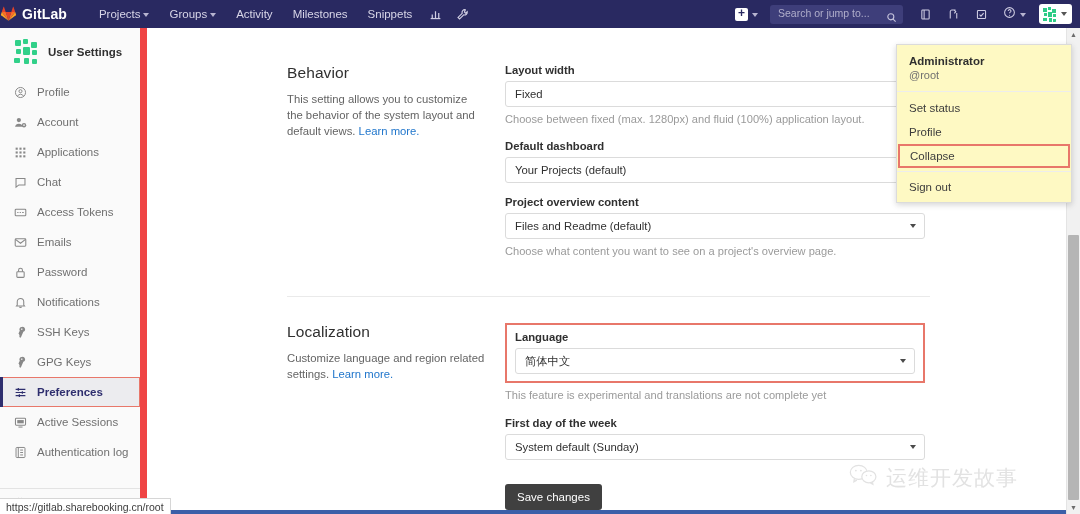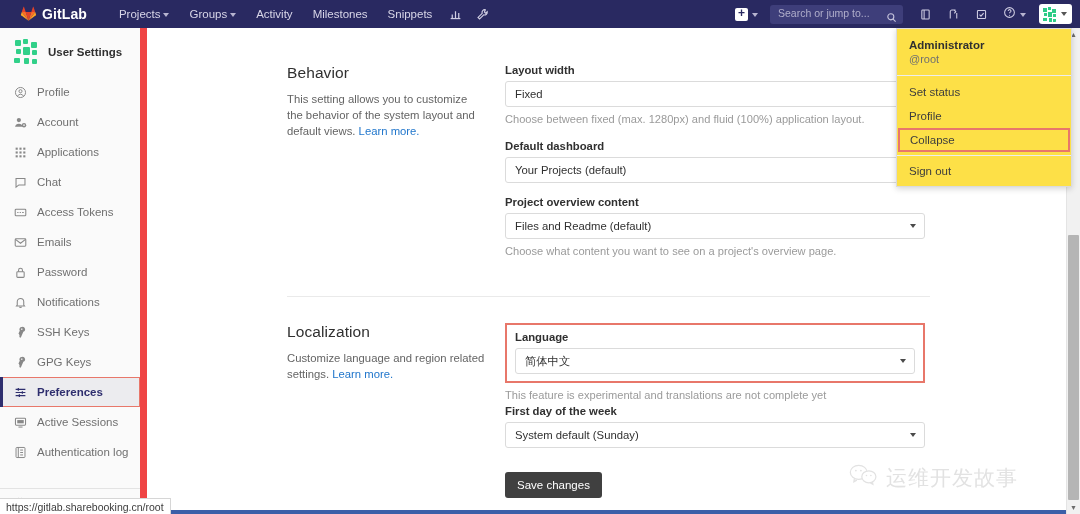--- a/index.html
+++ b/index.html
@@ -13,21 +13,21 @@
   #app { position: relative; width: 1080px; height: 514px; overflow: hidden; }
 
   
   .navbar {
     position: absolute; top: 0; left: 0;
     width: 1080px; height: 28px;
     background: #292961;
     display: flex; align-items: center;
     z-index: 40;
   }
-  .nav-logo { display: flex; align-items: center; gap: 5px; padding-left: 20px; }
+  .nav-logo { display: flex; align-items: center; gap: 5px; padding-left: 0; }
   .nav-logo .fox { width: 17px; height: 16px; position: relative; }
   .nav-logo .logo-text {
     color: #fff; font-size: 14px; font-weight: bold; letter-spacing: .1px;
   }
   .nav-links { display: flex; align-items: center; margin-left: 22px; gap: 0; }
   .nav-link {
     color: #d8d6e8; font-size: 11.5px; padding: 4px 10px;
     display: flex; align-items: center; gap: 3px; white-space: nowrap;
     cursor: pointer;
   }
@@ -72,22 +72,22 @@
     background: #fff; overflow: hidden;
   }
   .ident i { position: absolute; background: #2ecc87; display: block; }
   .caret-dark {
     width: 0; height: 0; border-left: 3px solid transparent;
     border-right: 3px solid transparent; border-top: 4px solid #555;
   }
 
   
   .user-dropdown {
-    position: absolute; top: 28px; left: 896px; width: 176px;
-    background: #fde047; border: 1px solid #dbdbdb;
+    position: absolute; top: 44px; left: 896px; width: 176px;
+    background: #fef9c3; border: 1px solid #dbdbdb;
     box-shadow: 0 2px 6px rgba(0,0,0,.16);
     z-index: 60; padding: 0;
   }
   .ud-head { padding: 9px 12px 8px 12px; border-bottom: 1px solid #ededed; }
   .ud-name { font-size: 11.5px; font-weight: bold; color: #303030; line-height: 14px; }
   .ud-handle { font-size: 11px; color: #707070; line-height: 15px; }
   .ud-list { padding: 4px 0 3px 0; }
   .ud-item {
     font-size: 11.5px; color: #3d3d3d; padding: 5px 12px; cursor: pointer;
     line-height: 14px;
@@ -555,21 +555,21 @@
         </div>
         <div class="sec-right">
 
           <div class="field boxed">
             <label class="f-label">Language</label>
             <div class="f-select">
               <span>简体中文</span>
               <span class="arrow"></span>
             </div>
           </div>
-          <div class="f-help" style="margin-bottom:2px">This feature is experimental and translations are not complete yet</div>
+          <div class="f-help" style="margin-bottom:14px">This feature is experimental and translations are not complete yet</div>
 
           <div class="field">
             <label class="f-label">First day of the week</label>
             <div class="f-select">
               <span>System default (Sunday)</span>
               <span class="arrow"></span>
             </div>
           </div>
 
           <button class="btn-save">Save changes</button>

